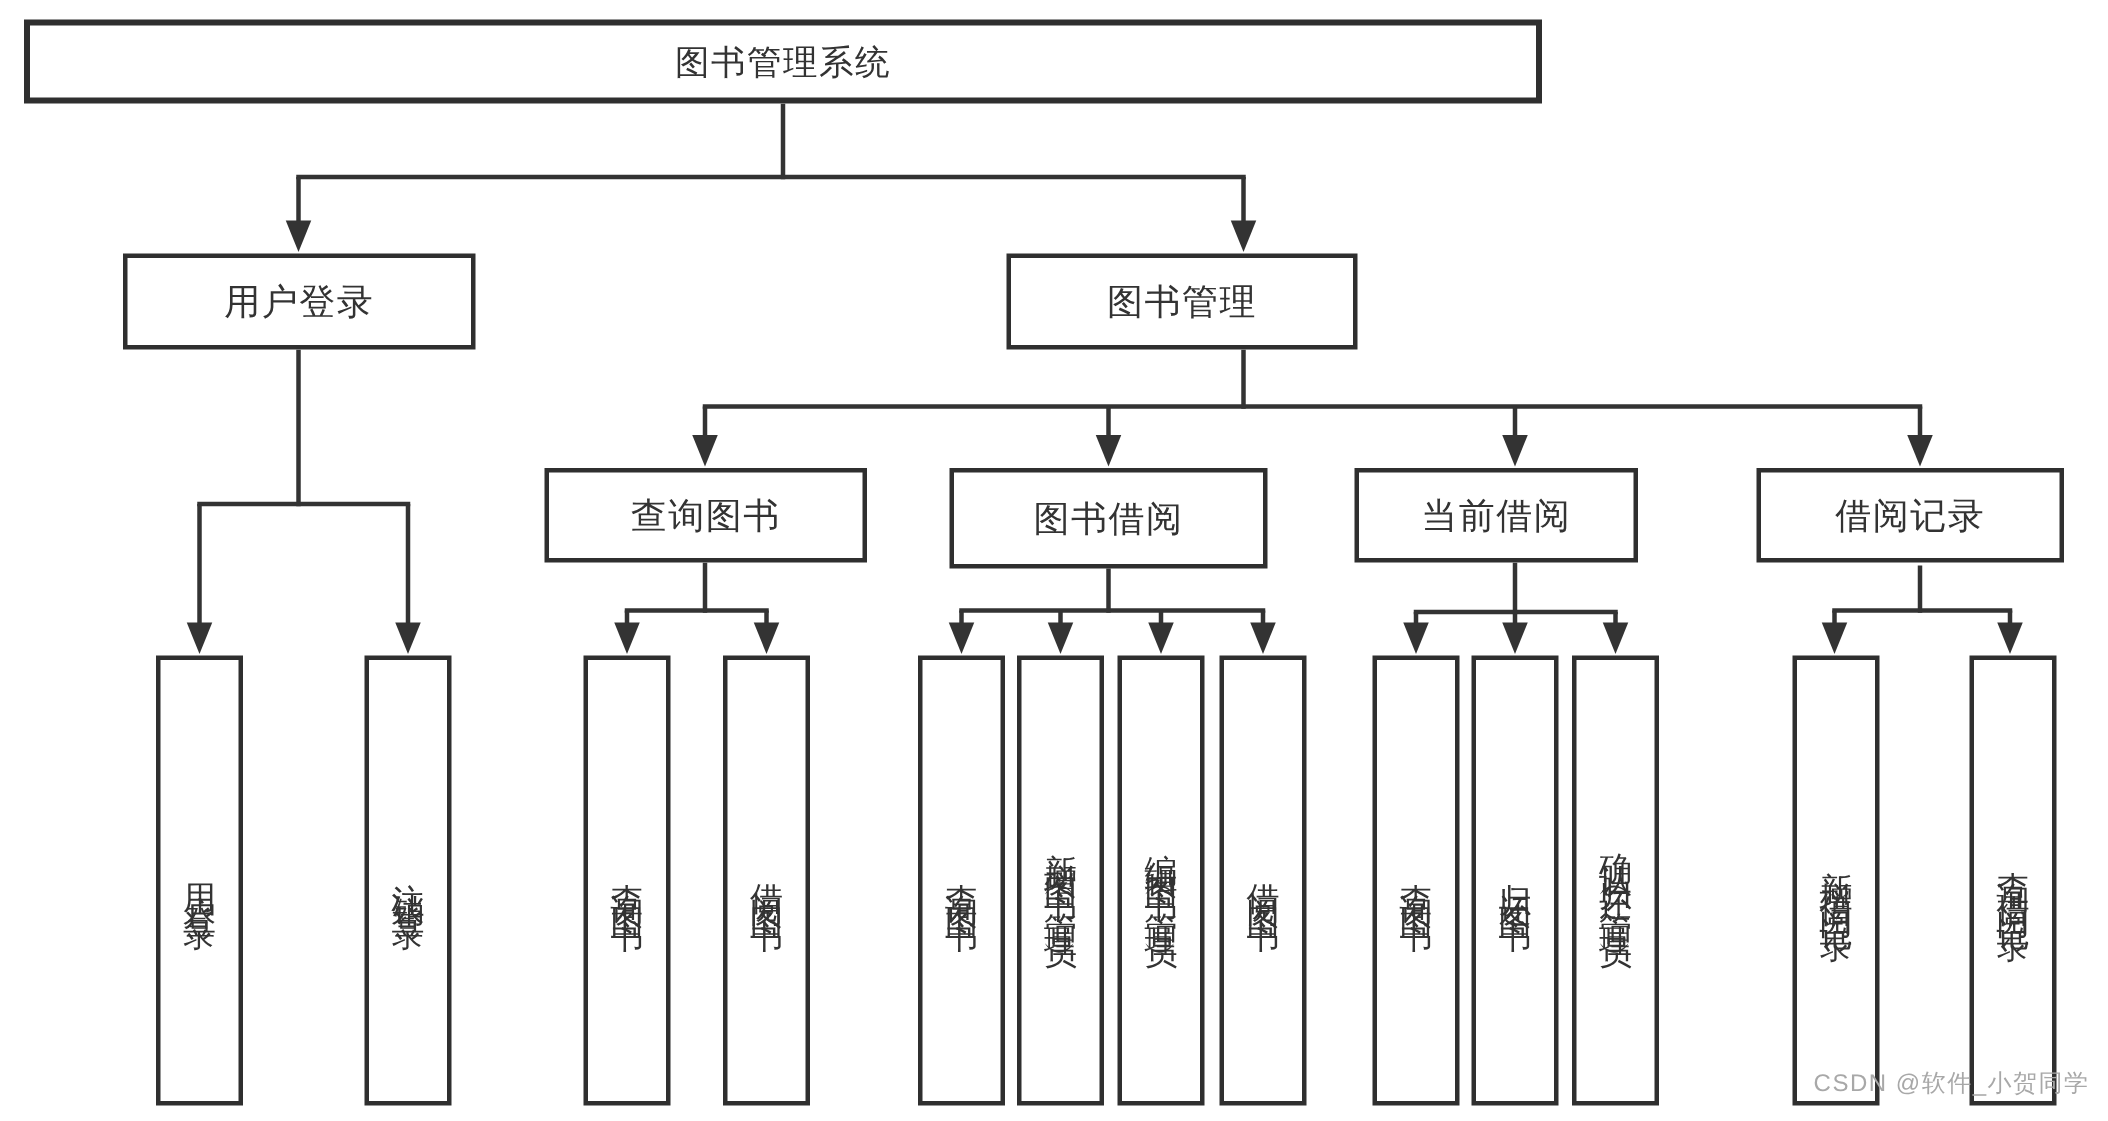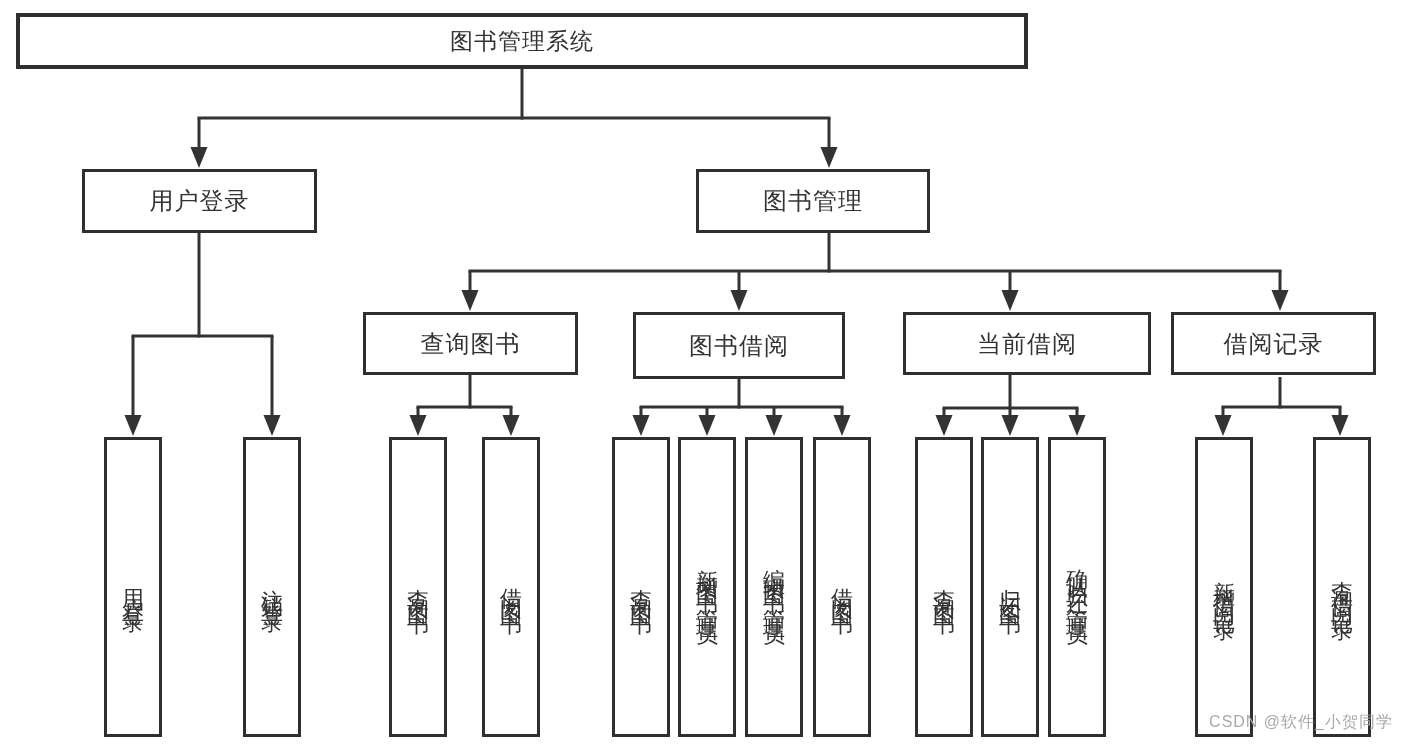--- a/index.html
+++ b/index.html
@@ -144,31 +144,31 @@
     </g>
   </svg>
 
   <div class="node root" style="left:16px;top:13px;width:1012px;height:56px">
     <span class="hlabel">图书管理系统</span>
   </div>
 
   <div class="node" style="left:82px;top:169px;width:235px;height:64px">
     <span class="hlabel">用户登录</span>
   </div>
-  <div class="node" style="left:696px;top:169px;width:234px;height:64px">
+  <div class="node" style="left:671px;top:169px;width:234px;height:64px">
     <span class="hlabel">图书管理</span>
   </div>
 
   <div class="node" style="left:363px;top:312px;width:215px;height:63px">
     <span class="hlabel">查询图书</span>
   </div>
   <div class="node" style="left:633px;top:312px;width:212px;height:67px">
     <span class="hlabel">图书借阅</span>
   </div>
-  <div class="node" style="left:903px;top:312px;width:248px;height:63px">
+  <div class="node" style="left:903px;top:312px;width:189px;height:63px">
     <span class="hlabel">当前借阅</span>
   </div>
   <div class="node" style="left:1171px;top:312px;width:205px;height:63px">
     <span class="hlabel">借阅记录</span>
   </div>
 
   <div class="node leaf" style="left:104px">
     <span class="vlabel">用户登录</span>
   </div>
   <div class="node leaf" style="left:243px">

